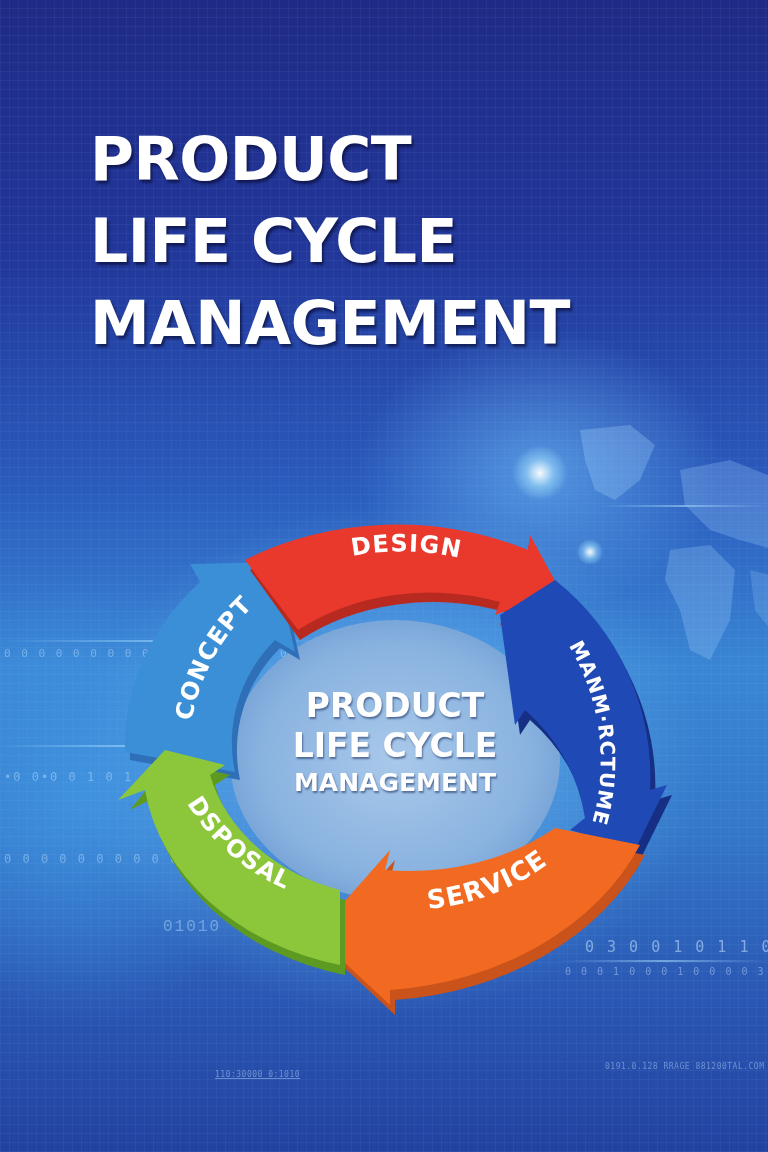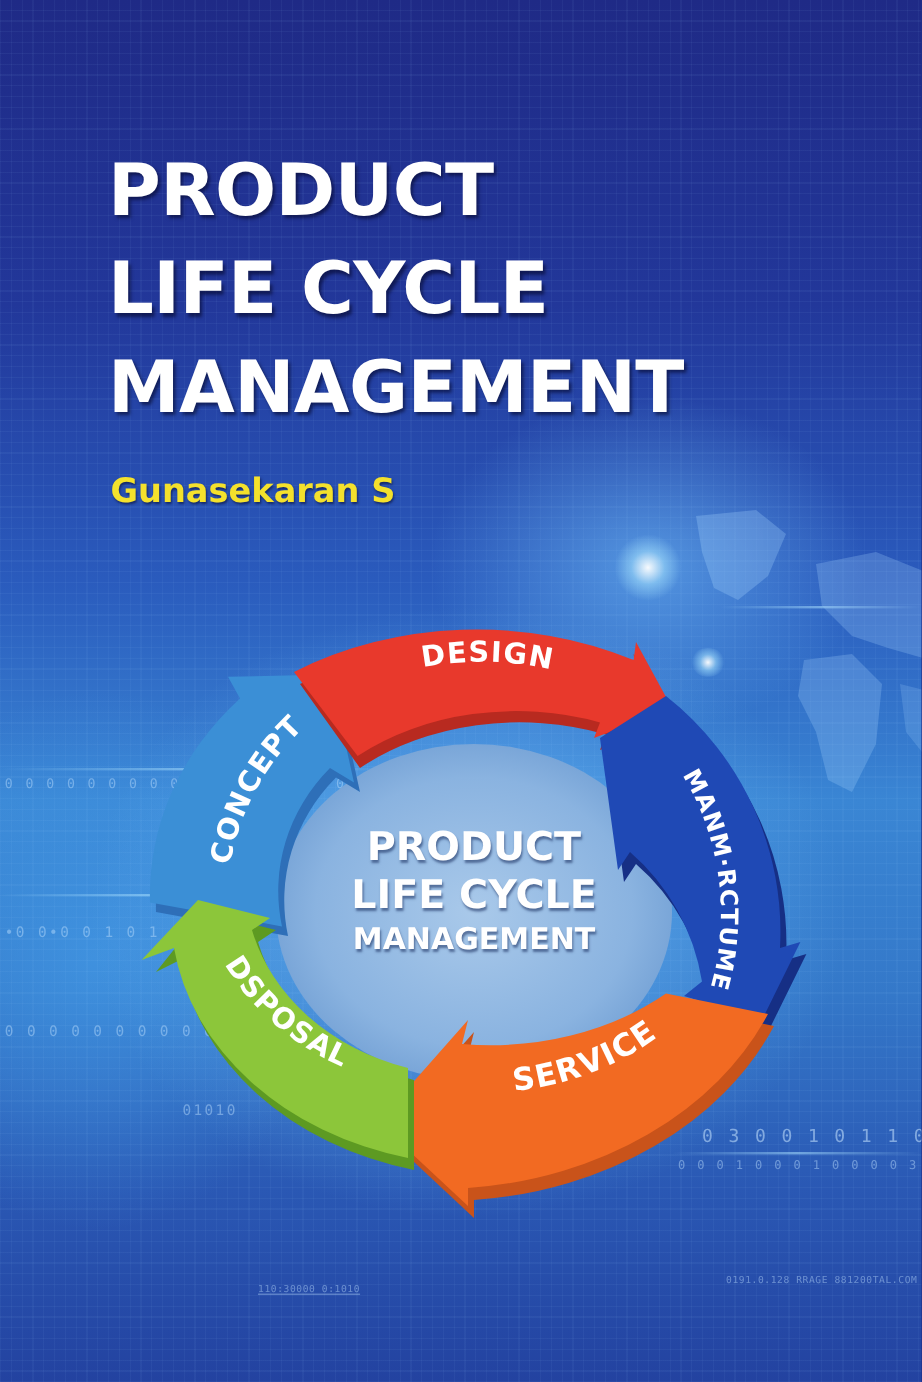--- a/index.html
+++ b/index.html
@@ -55,41 +55,40 @@
   <div class="grid"></div>
 
   <div class="scanline" style="left:0;top:640px;width:330px;"></div>
   <div class="scanline" style="left:0;top:745px;width:260px;"></div>
   <div class="scanline" style="left:560px;top:960px;width:208px;"></div>
   <div class="scanline" style="left:600px;top:505px;width:168px;"></div>
 
   <div class="binary" style="left:4px;top:647px;font-size:11px;">0 0 0 0 0 0 0 0 0 0 0 0 0 0 0 0 0</div>
   <div class="binary" style="left:4px;top:770px;font-size:12px;">•0 0•0 0 1 0 1 0 0 0 1 0</div>
   <div class="binary" style="left:4px;top:852px;font-size:12px;">0 0 0 0 0 0 0 0 0 0 0 0 0</div>
-  <div class="binary" style="left:152px;top:918px;font-size:12px;">01010</div>
+  <div class="binary" style="left:163px;top:918px;font-size:16px;font-family:Liberation Mono, monospace;">01010</div>
   <div class="binary" style="left:585px;top:938px;font-size:15px;color:rgba(200,230,255,0.55);">0 3 0 0 1 0 1 1 0 1 1 0   0 1 0 0 1 5</div>
   <div class="binary" style="left:565px;top:966px;font-size:10px;">0 0 0 1 0 0 0 1 0 0 0 0 3 8 0 1 0 0</div>
   <div class="binary" style="left:605px;top:1062px;font-size:8px;letter-spacing:0.5px;">0191.0.128 RRAGE 881200TAL.COM</div>
   <div class="binary" style="left:215px;top:1070px;font-size:8px;letter-spacing:0.5px;text-decoration:underline;">110:30000 0:1010</div>
 
   <svg class="map" viewBox="0 0 240 280">
     <path d="M20 10 L70 5 L95 25 L80 60 L55 80 L35 70 L25 40 Z" fill="rgba(170,215,255,0.5)"></path>
     <path d="M120 50 L170 40 L220 60 L240 90 L215 130 L180 120 L150 110 L125 85 Z" fill="rgba(170,215,255,0.45)"></path>
     <path d="M110 130 L150 125 L175 150 L170 200 L150 240 L130 230 L120 190 L105 160 Z" fill="rgba(170,215,255,0.45)"></path>
     <path d="M190 150 L230 160 L240 200 L215 215 L195 190 Z" fill="rgba(170,215,255,0.35)"></path>
   </svg>
   <div class="glow" style="left:512px;top:445px;width:56px;height:56px;"></div>
   <div class="glow" style="left:575px;top:540px;width:30px;height:24px;"></div>
 
   <h1 class="title">
     <span>PRODUCT</span>
     <span>LIFE CYCLE</span>
     <span>MANAGEMENT</span>
   </h1>
-  <div class="author">Gunasekaran S</div>
 
   <svg class="cycle" width="768" height="1152" viewBox="0 0 768 1152">
     <defs>
       <radialGradient id="innerDisc" cx="50%" cy="50%" r="50%">
         <stop offset="0%" stop-color="#a9c9ea"></stop>
         <stop offset="80%" stop-color="#8ab3e0"></stop>
         <stop offset="100%" stop-color="#7aa6d8"></stop>
       </radialGradient>
       <path id="arcDesign" d="M 300 572 A 230 200 0 0 1 520 580"></path>
       <path id="arcManu" d="M 565 640 A 205 215 0 0 1 590 830"></path>

